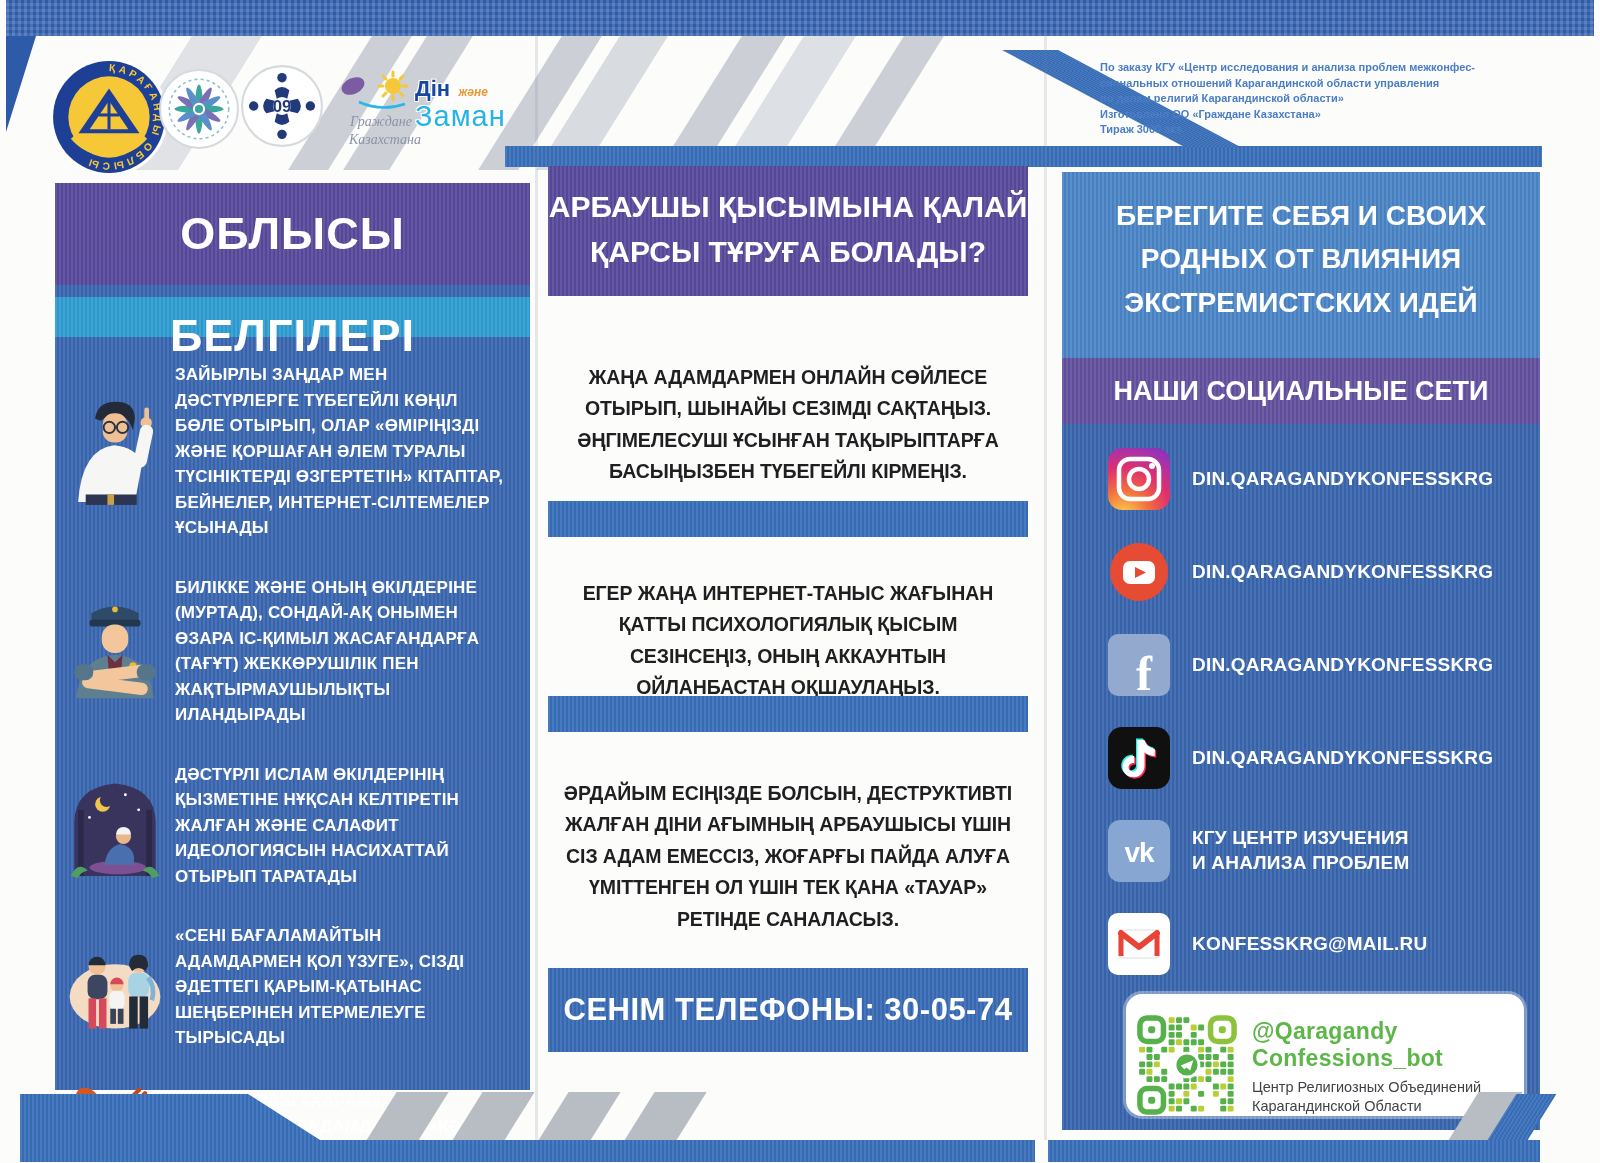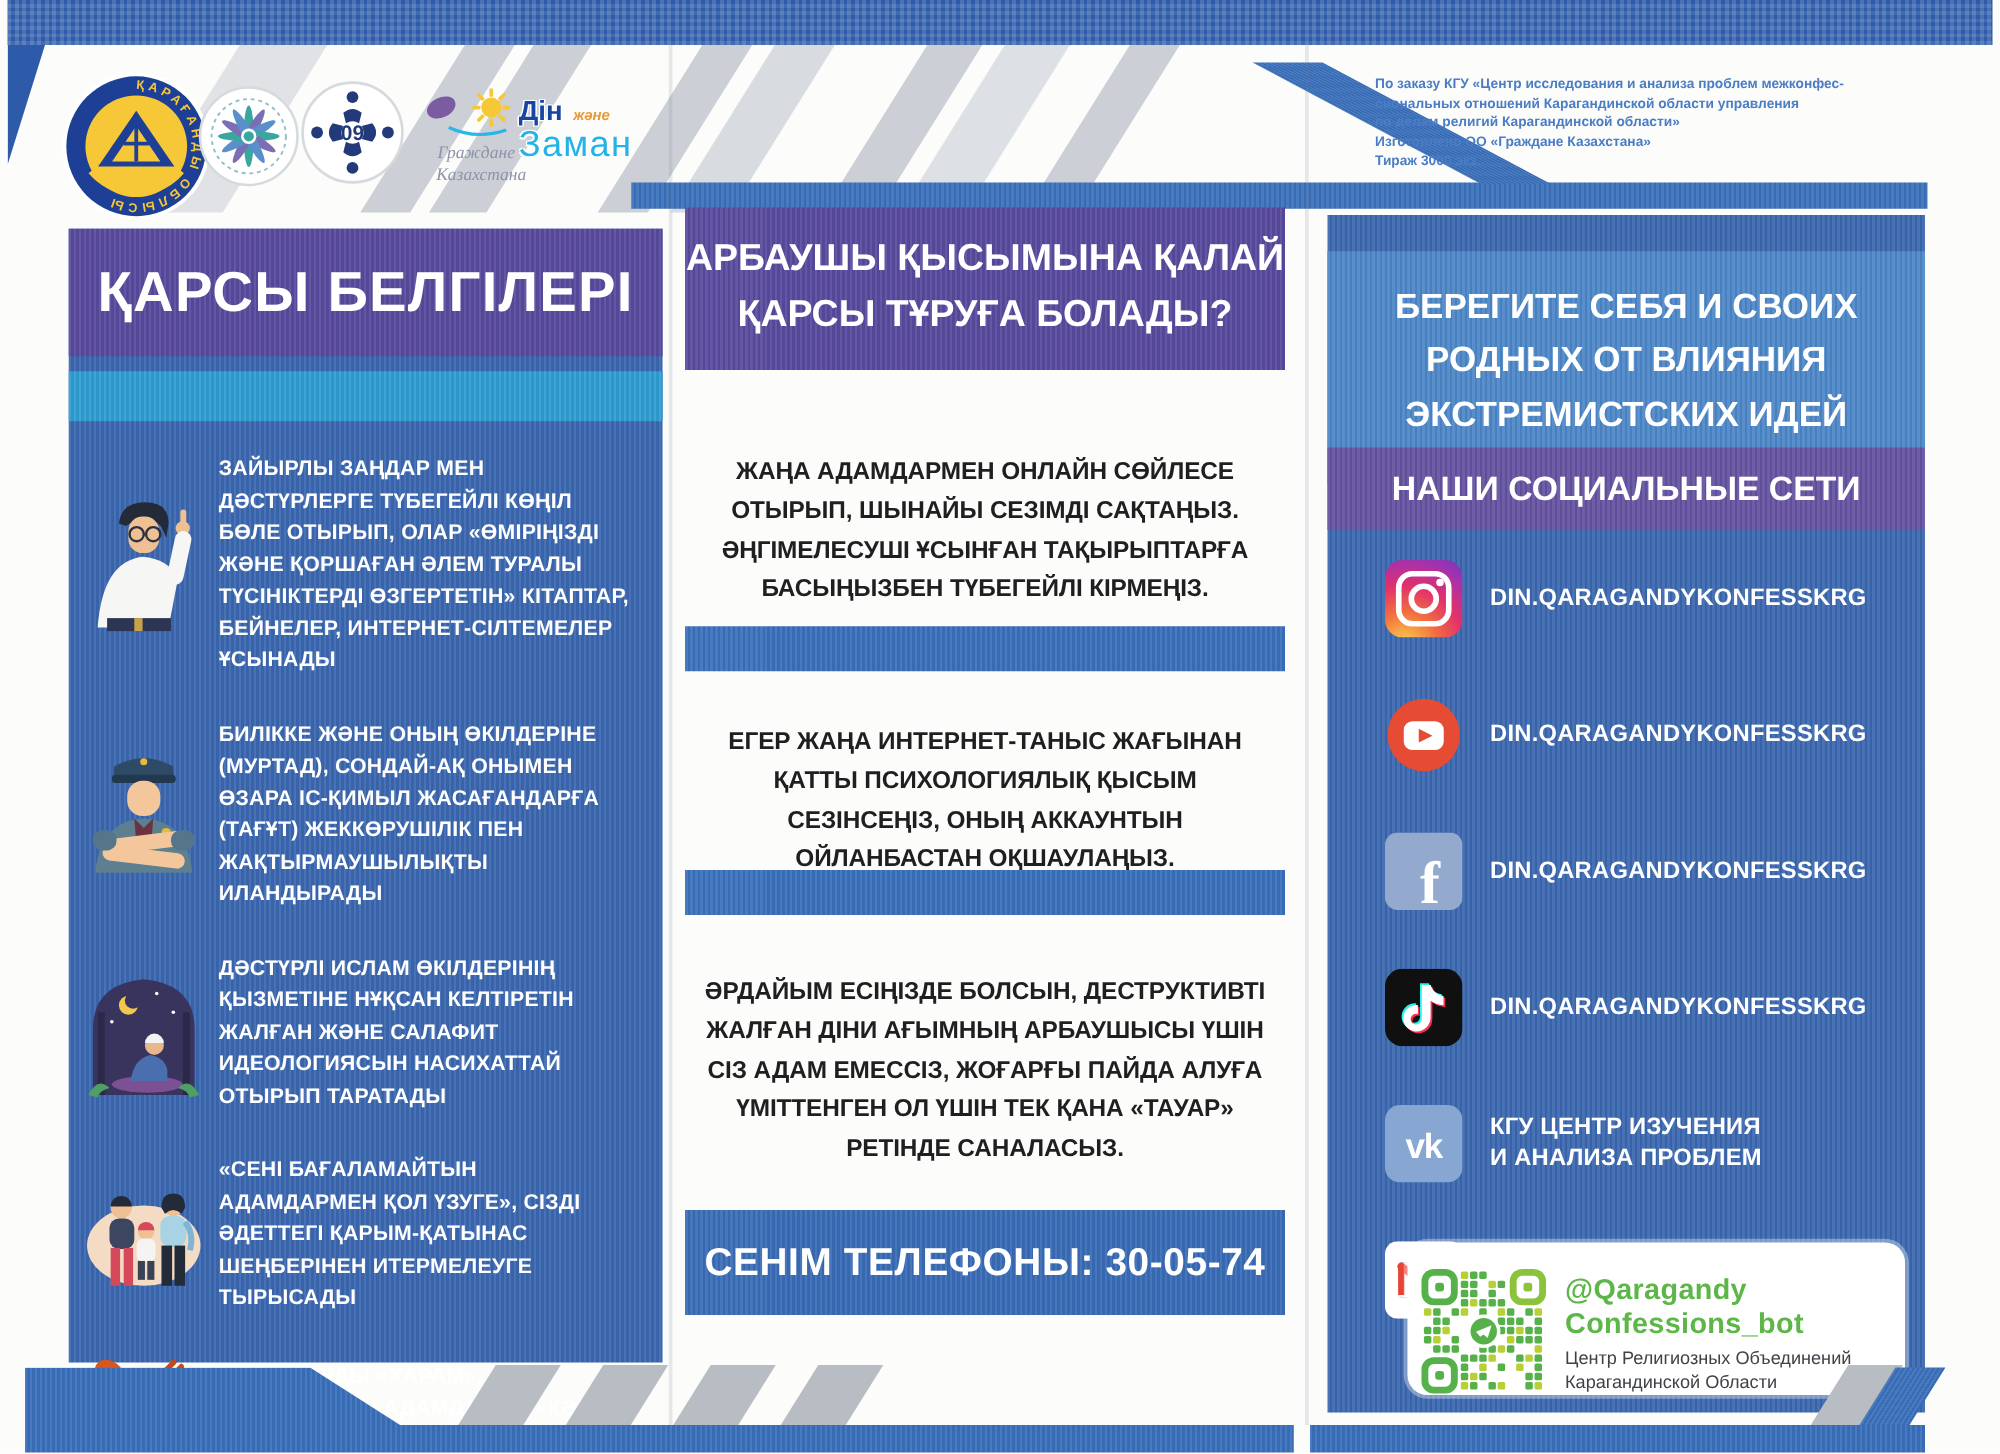--- a/index.html
+++ b/index.html
@@ -53,26 +53,26 @@
   .panel-mid{left:548px;top:166px;width:480px;height:907px;text-decoration:underline;}
   .mid-title{left:0;top:0;width:480px;height:130px;background-color:#5a4a9c;color:#fff;text-align:center;
     font-size:30px;font-weight:bold;line-height:1.5;padding-top:18px;box-sizing:border-box;}
   .mid-par{left:8px;width:464px;text-align:center;color:#1f1f21;font-weight:bold;font-size:19.5px;
     line-height:1.62;letter-spacing:-.1px;}
   .mid-sep{left:0;width:480px;height:36px;background-color:#3a70ba;}
   .mid-phone{left:0;top:802px;width:480px;height:84px;background-color:#3a6cb5;color:#fff;text-align:center;
     font-size:31px;font-weight:bold;line-height:84px;letter-spacing:.5px;}
 
   .panel-right{left:1062px;top:172px;width:478px;height:958px;background-color:#3a67ae;}
-  .rp-top{left:0;top:0;width:478px;height:186px;background-color:#4c86c6;margin-top:29px;}
+  .rp-top{left:0;top:0;width:478px;height:186px;background-color:#4c86c6;}
   .rp-title{width:410px;margin:0 auto;padding-top:22px;text-align:center;color:#fff;font-size:28px;
     font-weight:bold;line-height:1.55;}
   .rp-social-header{left:0;top:186px;width:478px;height:66px;background-color:#64519f;color:#fff;
     text-align:center;font-size:27px;font-weight:bold;line-height:66px;}
-  .social-list{left:46px;top:268px;right:16px;display:flex;flex-direction:column;gap:31px;position:absolute;}
+  .social-list{left:46px;top:268px;right:16px;display:flex;flex-direction:column;gap:15px;position:absolute;}
   .social-row{display:flex;align-items:center;height:78px;}
   .social-icon{flex:0 0 62px;height:62px;}
   .social-label{margin-left:22px;color:#fff;font-weight:bold;font-size:19px;line-height:1.3;
     letter-spacing:.2px;}
   .qr-card{left:64px;top:822px;width:398px;height:122px;background:#fff;border-radius:16px;
     box-shadow:0 0 0 3px rgba(255,255,255,.35);display:flex;align-items:flex-end;padding:0 10px;
     box-sizing:border-box;}
   .qr-box{flex:0 0 102px;height:102px;}
   .qr-text{margin-left:14px;}
   .qr-bot{font-size:23px;font-weight:bold;line-height:1.15;color:#5cb648;letter-spacing:.3px;}
@@ -180,21 +180,21 @@
 
   <div class="abs dinzaman">
     <div>
       <span class="dz-din">Дін</span>
       <span class="dz-zhane">және</span>
     </div>
     <div class="dz-zaman">Заман</div>
   </div>
 
   <section class="abs panel-left tx">
-    <div class="lp-title tx">ҚАРСЫ БЕЛГІЛЕРІ</div>
+    <div class="lp-title tx">ОБЛЫСЫ БЕЛГІЛЕРІ</div>
     <div class="lp-gap"></div>
     <div class="lp-teal tx"></div>
     <div class="lp-items">
 
       <div class="lp-item" style="min-height:180px;">
         <div class="lp-icon">
           <svg width="104" height="116" viewBox="0 0 110 120">
             <path d="M34 26 Q36 8 56 8 Q76 8 76 26 L74 38 Q70 26 64 24 Q50 20 40 28 Z" fill="#232a38"></path>
             <rect x="42" y="20" width="26" height="31" rx="12" fill="#eec094"></rect>
             <circle cx="49" cy="35" r="6" fill="none" stroke="#2c3240" stroke-width="2"></circle>

